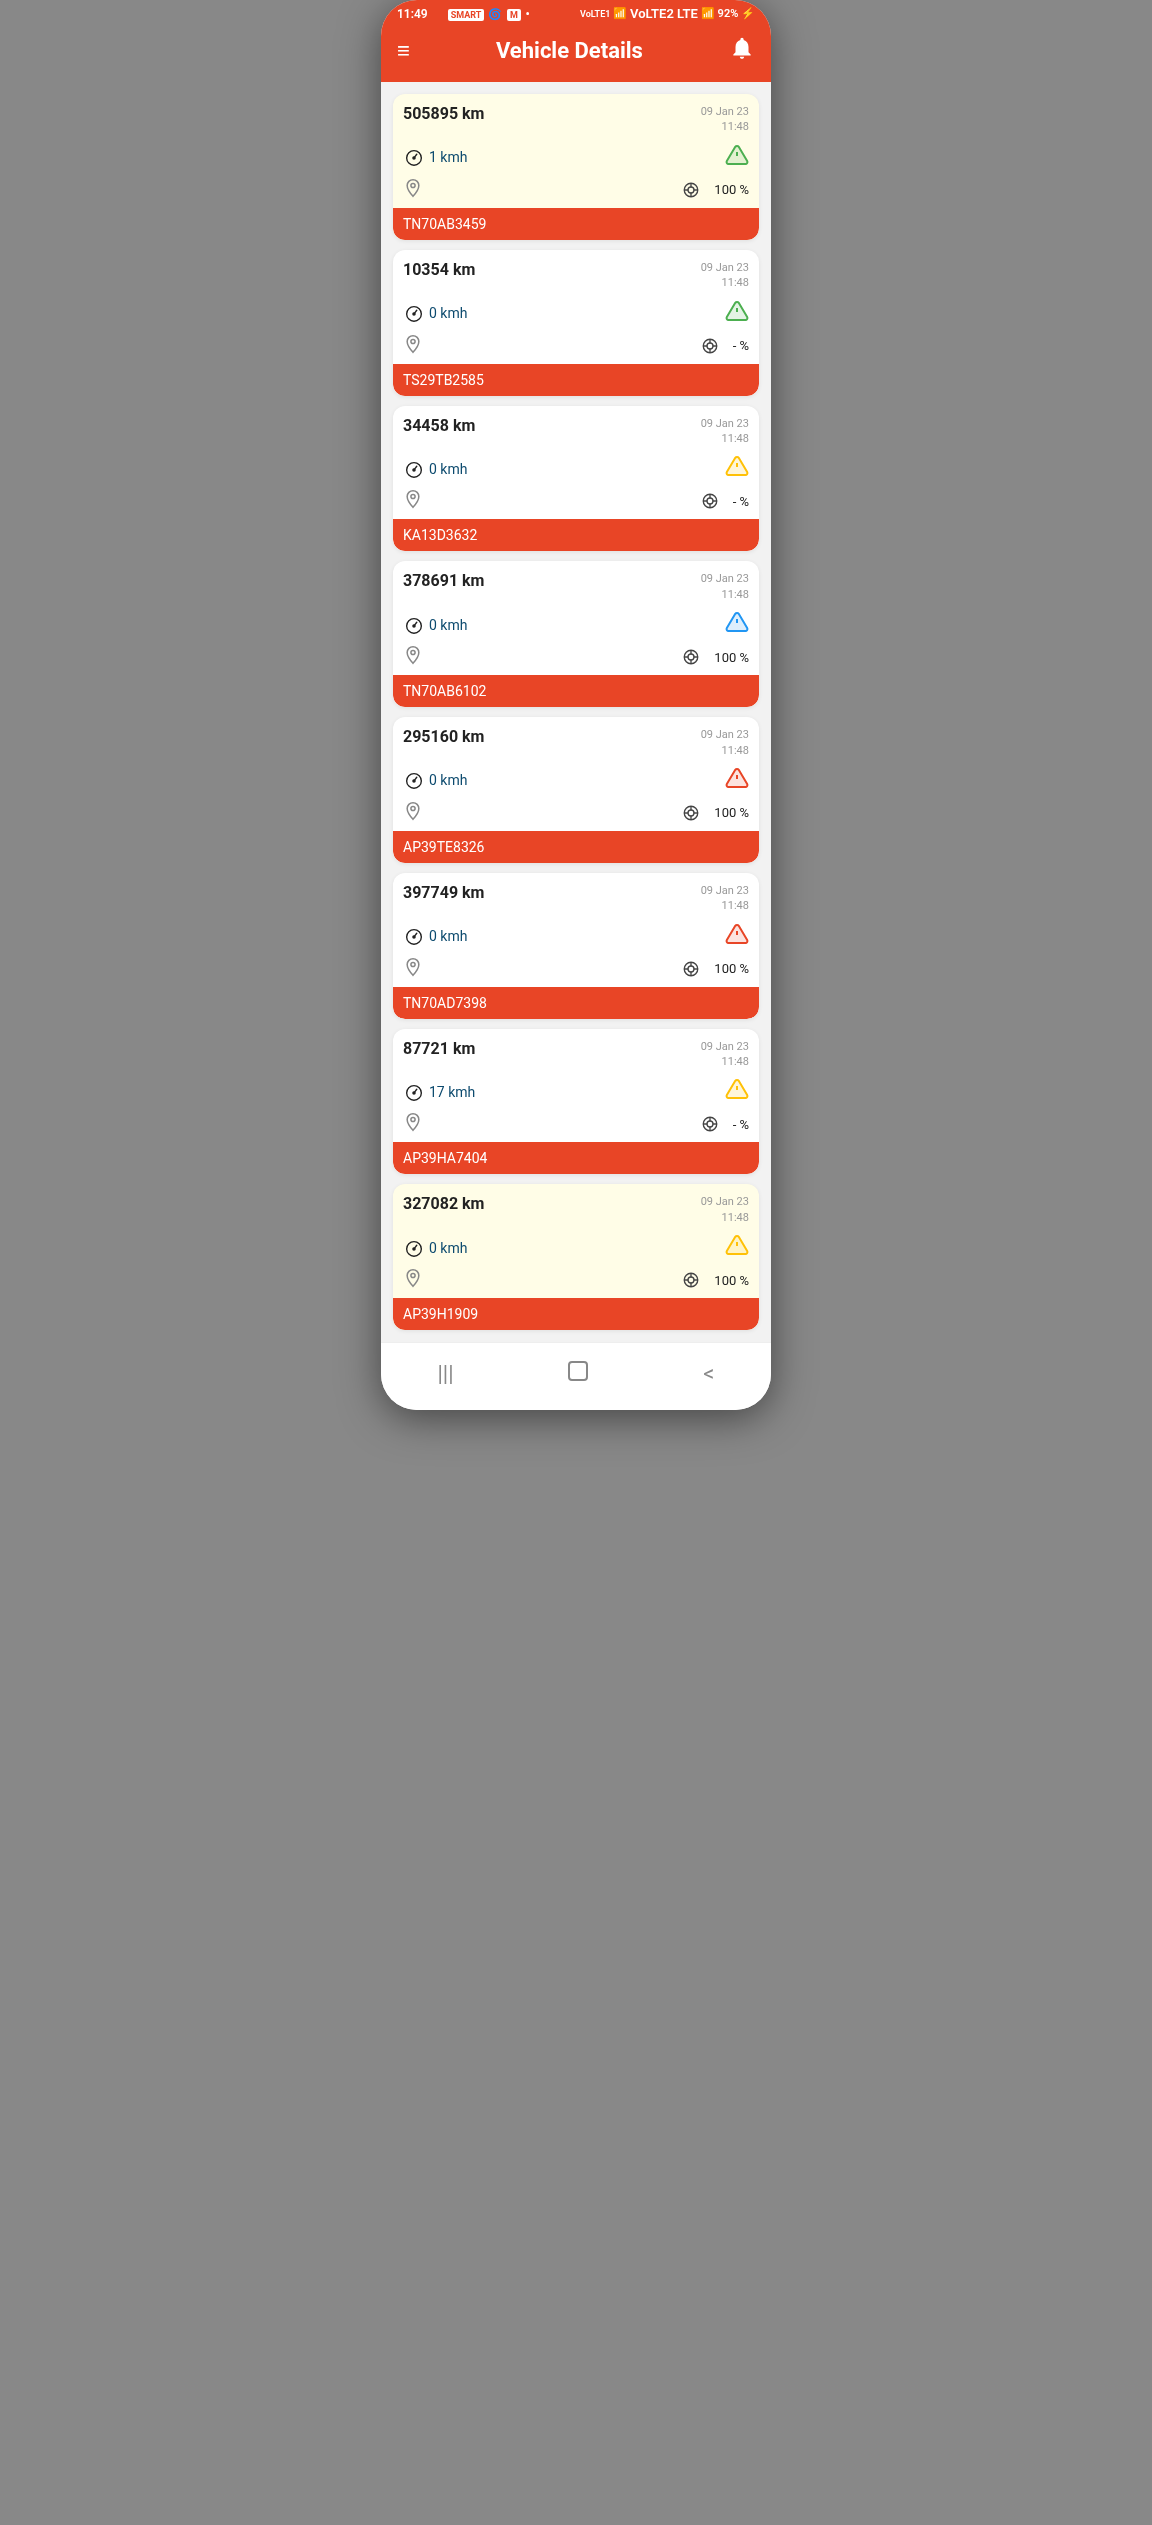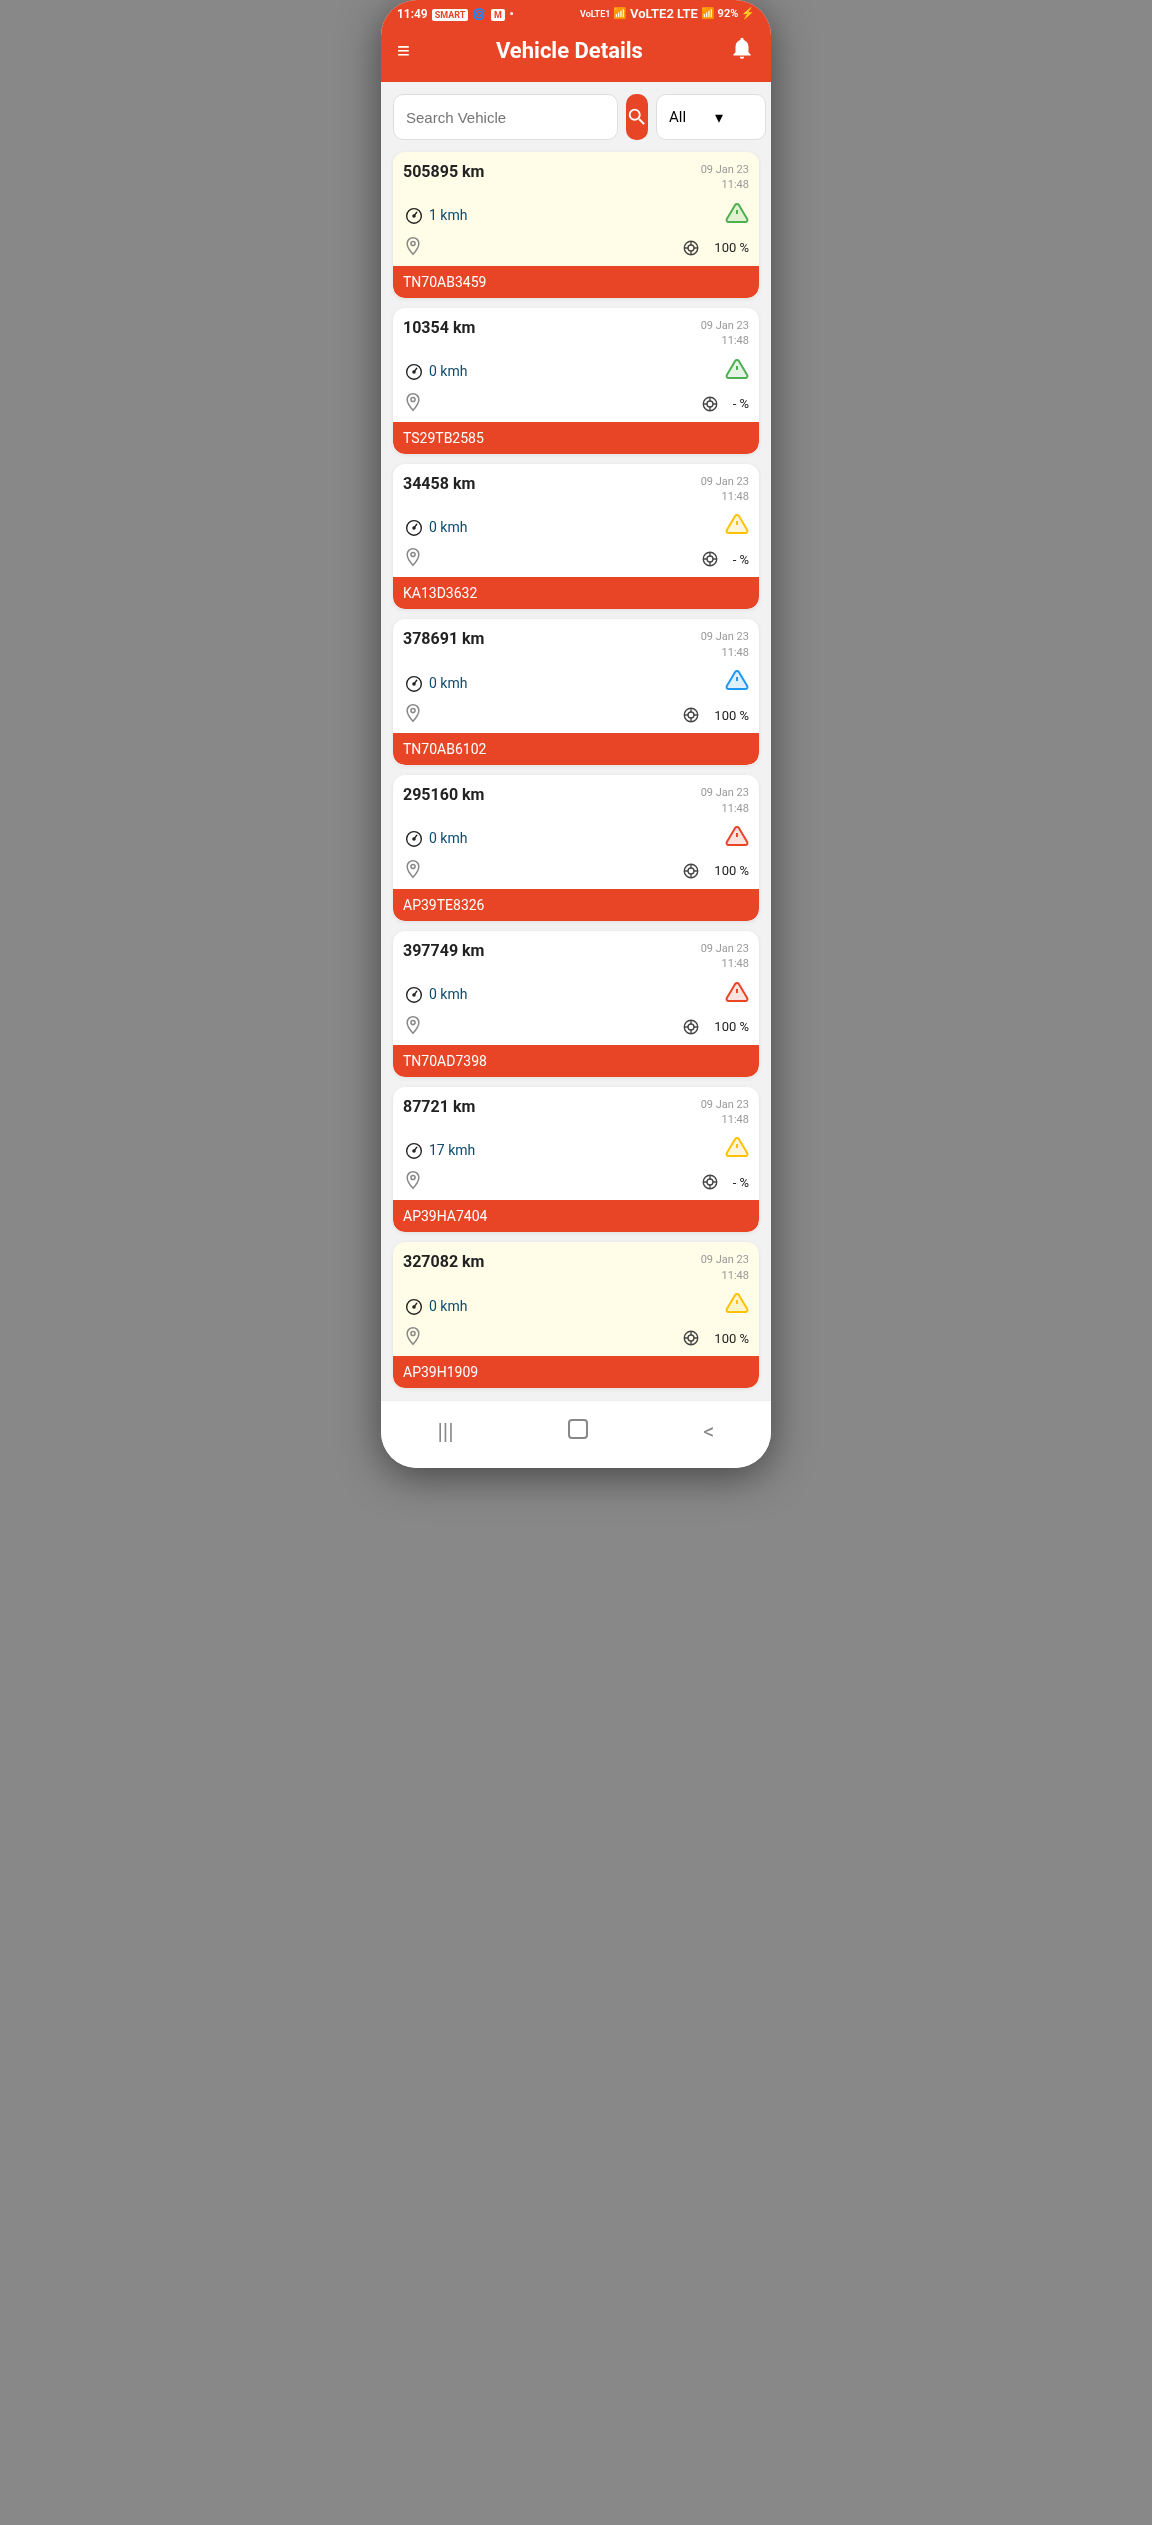--- a/index.html
+++ b/index.html
@@ -23,21 +23,21 @@
     .status-bar {
       background: #E84526;
       color: white;
       display: flex;
       justify-content: space-between;
       align-items: center;
       padding: 6px 16px 4px;
       font-size: 12px;
       font-weight: 600;
     }
-    .status-left { display: flex; align-items: center; gap: 0; }
+    .status-left { display: flex; align-items: center; gap: 16px; }
     .status-right { display: flex; align-items: center; gap: 3px; font-size: 11px; }
     .top-bar {
       background: #E84526;
       display: flex;
       align-items: center;
       justify-content: space-between;
       padding: 10px 16px 16px;
     }
     .top-bar-title {
       color: white;
@@ -211,34 +211,20 @@
     <div class="top-bar-title">Vehicle Details</div>
     <div class="bell-icon">
       <svg width="26" height="26" viewBox="0 0 24 24" fill="white">
         <path d="M12 22c1.1 0 2-.9 2-2h-4c0 1.1.9 2 2 2zm6-6v-5c0-3.07-1.63-5.64-4.5-6.32V4c0-.83-.67-1.5-1.5-1.5s-1.5.67-1.5 1.5v.68C7.64 5.36 6 7.92 6 11v5l-2 2v1h16v-1l-2-2z"></path>
       </svg>
     </div>
   </div>
 
   <div class="content">
 
-    <div class="search-row">
-      <div class="search-box">
-        <input type="text" placeholder="Search Vehicle" style="">
-      </div>
-      <button class="search-btn">
-        <svg viewBox="0 0 24 24" fill="white">
-          <path d="M15.5 14h-.79l-.28-.27A6.471 6.471 0 0 0 16 9.5 6.5 6.5 0 1 0 9.5 16c1.61 0 3.09-.59 4.23-1.57l.27.28v.79l5 4.99L20.49 19l-4.99-5zm-6 0C7.01 14 5 11.99 5 9.5S7.01 5 9.5 5 14 7.01 14 9.5 11.99 14 9.5 14z"></path>
-        </svg>
-      </button>
-      <div class="filter-dropdown">
-        <span>All</span>
-        <span style="font-size:16px;">▾</span>
-      </div>
-    </div>
 
     <div class="grid" id="vehicle-grid">
     <div class="card highlighted">
     <div class="card-body">
       <div class="card-top-row">
         <span class="card-km">505895 km</span>
         <span class="card-date">09 Jan 23<br>11:48</span>
       </div>
       <div class="card-mid-row">
         <div class="speed-info">

